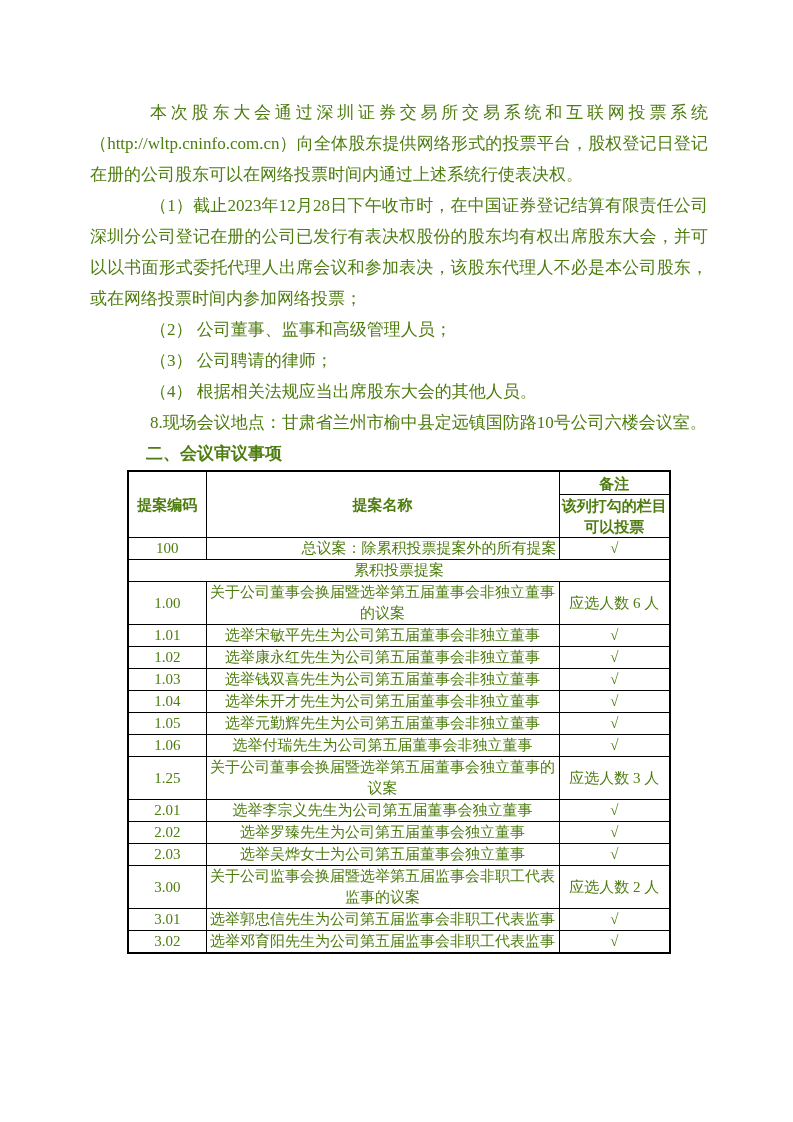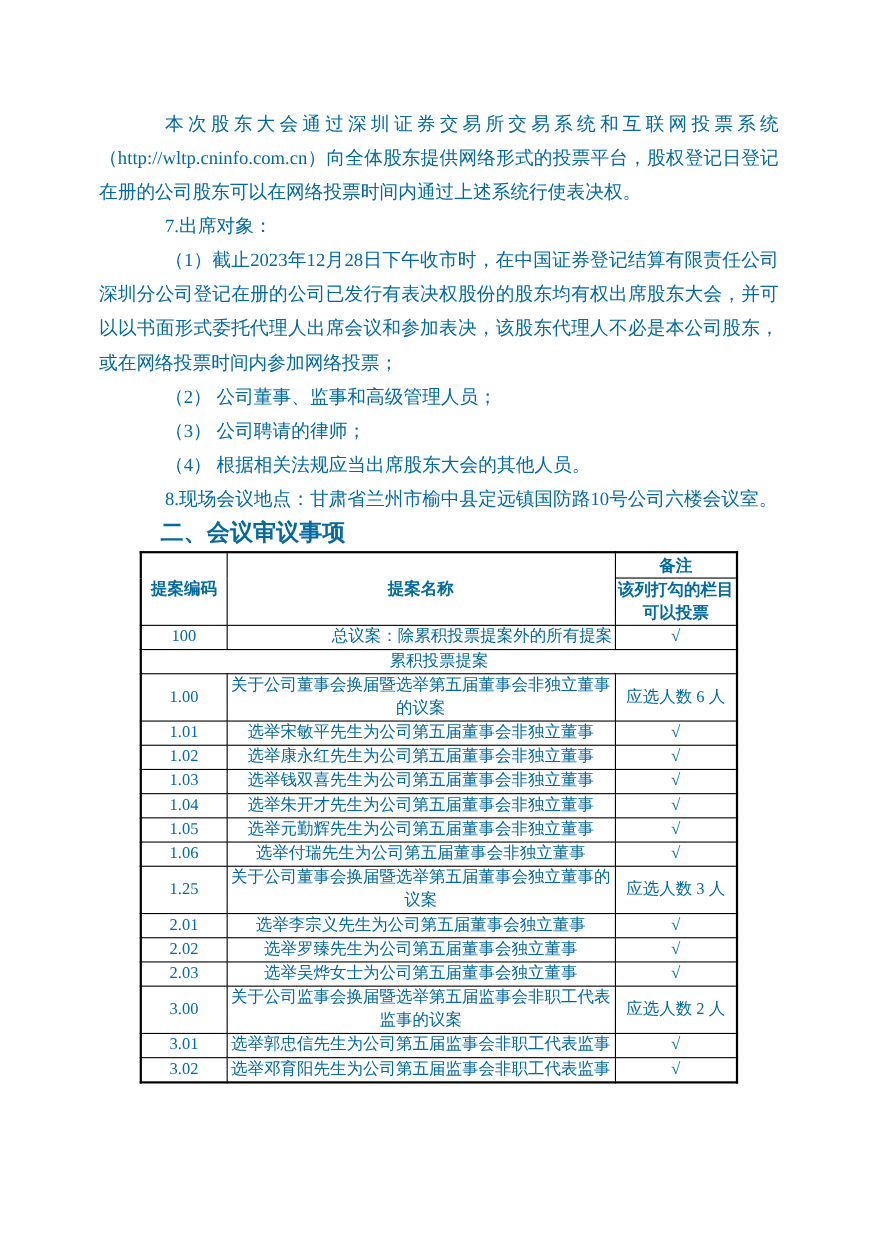--- a/index.html
+++ b/index.html
@@ -1,41 +1,41 @@
 <!DOCTYPE html>
 <html><head>
 <meta charset="utf-8">
 <style>
   html, body { margin: 0; padding: 0; background: #ffffff; }
   .page {
     position: relative;
     width: 793px;
     height: 1122px;
     background: #ffffff;
-    color: #0369a1;
+    color: #4d7c0f;
     font-family: "Liberation Serif", "DejaVu Serif", serif;
     overflow: hidden;
   }
   .content {
     position: absolute;
     left: 90px;
     top: 97px;
     width: 618px;
   }
   p.body-line {
     margin: 0;
     font-size: 17px;
     line-height: 31px;
     text-align: justify;
     text-indent: 60px;
     word-break: break-word;
   }
   p.heading {
     margin: 0;
-    font-size: 21px;
+    font-size: 17px;
     line-height: 31px;
     text-indent: 56px;
     font-weight: bold;
     font-family: "Liberation Sans", "DejaVu Sans", sans-serif;
   }
   table.proposal-table {
     border-collapse: collapse;
     table-layout: fixed;
     width: 542px;
     margin: 1px auto 0 auto;
@@ -62,21 +62,20 @@
   .c-note { text-align: center; padding: 0 2px; }
   .section-row { text-align: center; line-height: 20px; }
   .proposal-table tbody td { height: 21px; }
 </style>
 </head>
 <body>
 
 <div class="page">
   <div class="content">
     <p class="body-line">本次股东大会通过深圳证券交易所交易系统和互联网投票系统（http://wltp.cninfo.com.cn）向全体股东提供网络形式的投票平台，股权登记日登记在册的公司股东可以在网络投票时间内通过上述系统行使表决权。</p>
-    <p class="body-line">7.出席对象：</p>
     <p class="body-line">（1）截止2023年12月28日下午收市时，在中国证券登记结算有限责任公司深圳分公司登记在册的公司已发行有表决权股份的股东均有权出席股东大会，并可以以书面形式委托代理人出席会议和参加表决，该股东代理人不必是本公司股东，或在网络投票时间内参加网络投票；</p>
     <p class="body-line">（2） 公司董事、监事和高级管理人员；</p>
     <p class="body-line">（3） 公司聘请的律师；</p>
     <p class="body-line">（4） 根据相关法规应当出席股东大会的其他人员。</p>
     <p class="body-line">8.现场会议地点：甘肃省兰州市榆中县定远镇国防路10号公司六楼会议室。</p>
     <p class="heading">二、会议审议事项</p>
 
     <table class="proposal-table">
       <colgroup>
         <col style="width:78px">

